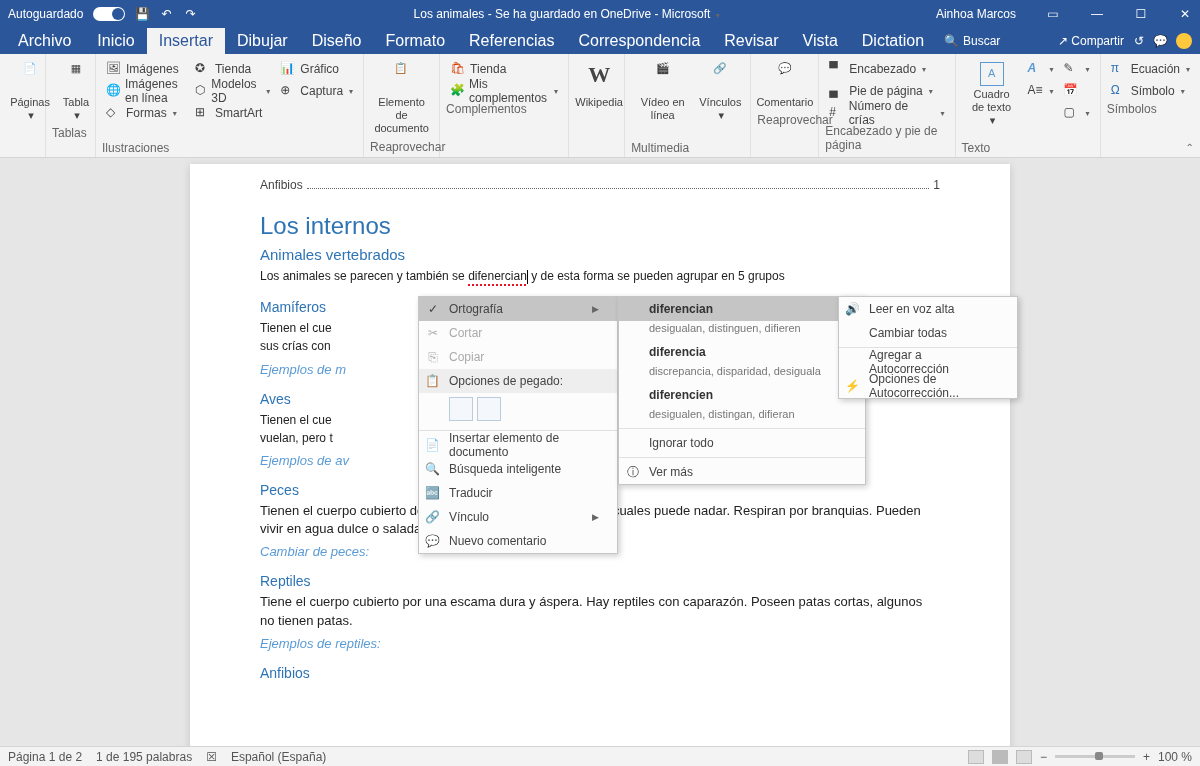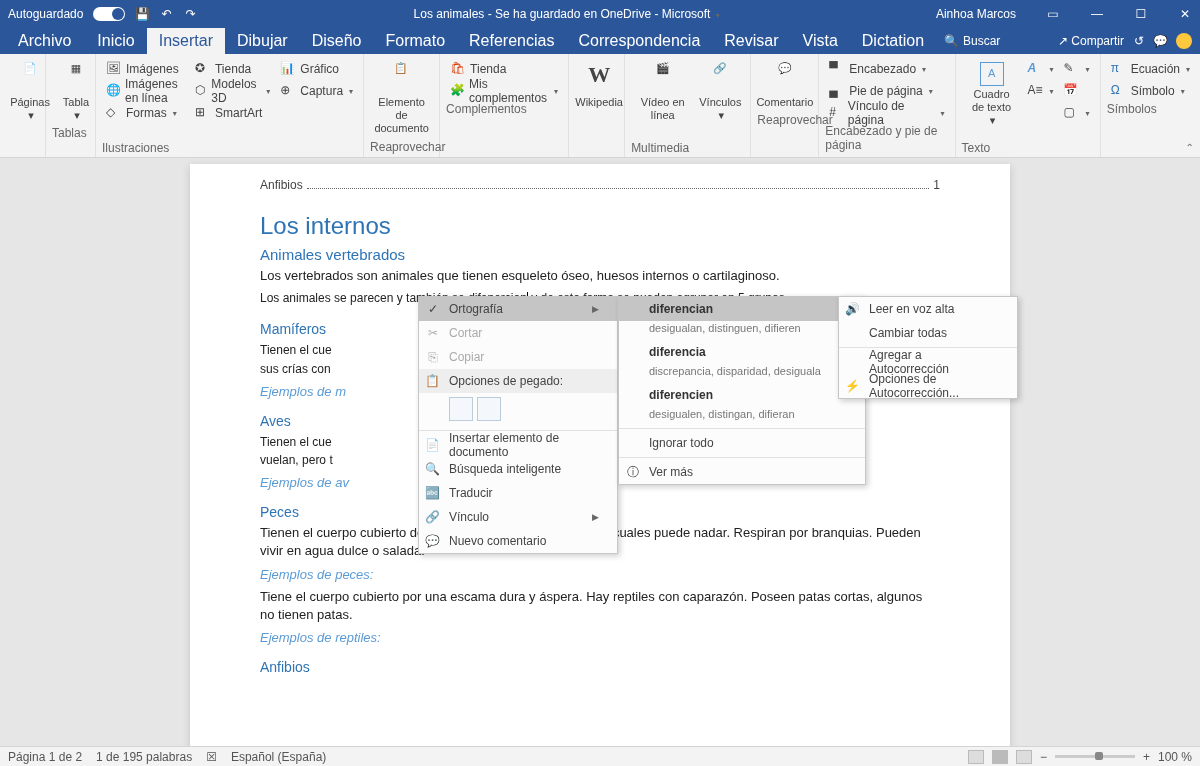--- a/index.html
+++ b/index.html
@@ -226,21 +226,21 @@
           <span>Encabezado</span>
           <span class="dd">▾</span>
         </div>
       <div class="rib-small">
           <span class="ico">▄</span>
           <span>Pie de página</span>
           <span class="dd">▾</span>
         </div>
       <div class="rib-small">
           <span class="ico">#</span>
-          <span>Vínculo de página</span>
+          <span>Número de crías</span>
           <span class="dd">▾</span>
         </div>
     </div>
     <div class="rib-label">Encabezado y pie de página</div>
   </div>
   <div class="rib-group">
     <div class="rib-row">
       <div class="rib-big">
           <span class="ico" style="border:1px solid #5b9bd5;width:24px;height:24px;color:#5b9bd5;display:flex;align-items:center;justify-content:center">A</span>
           <span>Cuadro de texto</span>
@@ -292,31 +292,31 @@
 
 <div class="doc-area">
   <div class="page">
     <div class="toc-line">
         <span>Anfibios</span>
         <span class="dots"></span>
         <span>1</span>
       </div>
     <h1>Los internos</h1>
     <h2>Animales vertebrados</h2>
-    <p class="body-text">Los vertebrados son animales que tienen esqueleto óseo, huesos internos o cartilaginoso.</p>
     <p class="body-text"><span>Los animales se parecen y también se </span><span class="err">difenercian</span><span class="caret"></span><span> y de esta forma se pueden agrupar en 5 grupos</span></p>
     <h3>Mamíferos</h3>
     <p class="body-text"><span>Tienen el cue</span><br><span>sus crías con</span></p>
     <p class="examples">Ejemplos de m</p>
     <h3>Aves</h3>
     <p class="body-text"><span>Tienen el cue</span><br><span>vuelan, pero t</span></p>
     <p class="examples">Ejemplos de av</p>
     <h3>Peces</h3>
     <p class="body-text">Tienen el cuerpo cubierto de escamas. Tienen aletas con las cuales puede nadar. Respiran por branquias. Pueden vivir en agua dulce o salada.</p>
-    <p class="examples">Ejemplos de peces:</p>
+    <p class="examples">Cambiar de peces:</p>
+    <h3>Reptiles</h3>
     <p class="body-text">Tiene el cuerpo cubierto por una escama dura y áspera. Hay reptiles con caparazón. Poseen patas cortas, algunos no tienen patas.</p>
     <p class="examples">Ejemplos de reptiles:</p>
     <h3>Anfibios</h3>
   </div>
 </div>
 
 <div class="ctx ctx1">
   <div class="ctx-item hover">
       <span class="ctx-ico">✓</span>
       <span>Ortografía</span>

